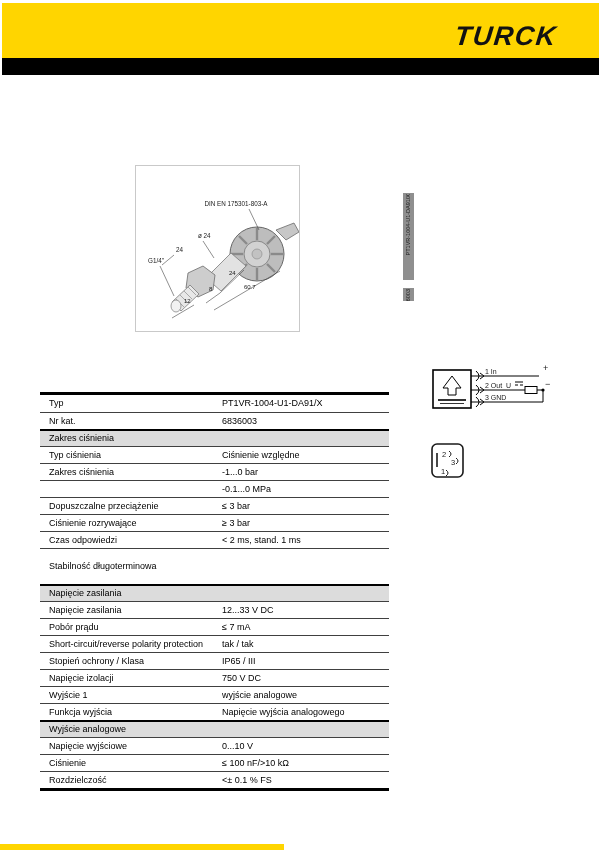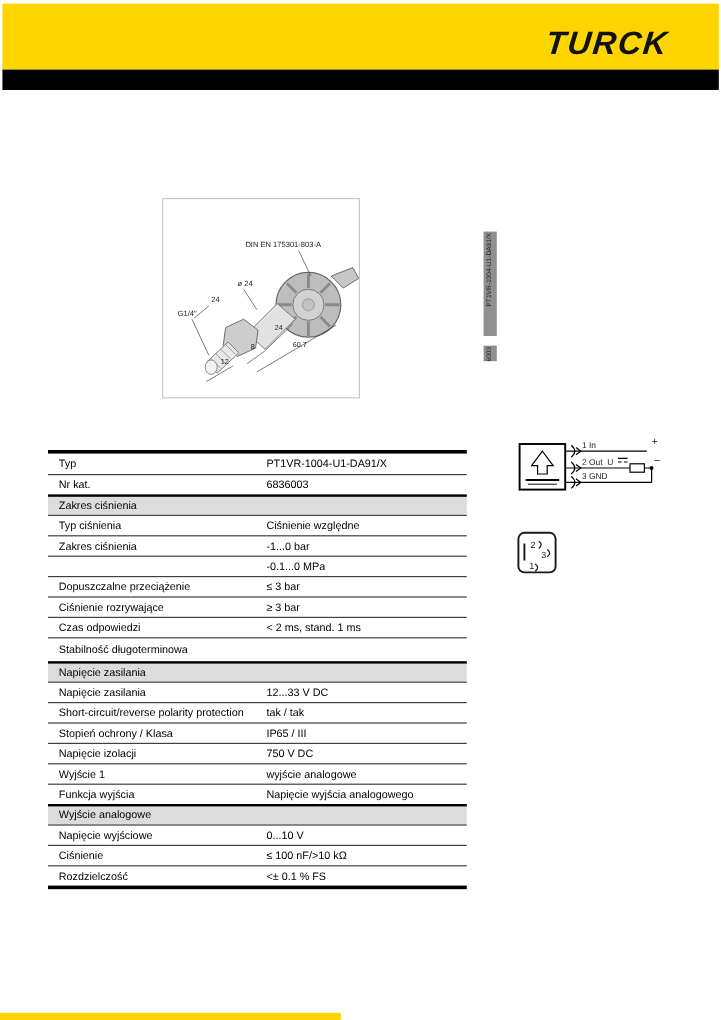--- a/index.html
+++ b/index.html
@@ -21,25 +21,25 @@
   .vbar1{top:193px;height:87px;}
   .vbar2{top:288px;height:13px;}
   .vbar span{display:block;writing-mode:vertical-rl;transform:rotate(180deg);
              font-size:5.5px;line-height:11px;color:#1c1c1c;white-space:nowrap;padding:1px 0;}
 
   
   .wiring{position:absolute;left:425px;top:358px;}
   .pinface{position:absolute;left:426px;top:436px;}
 
   
-  .spec{position:absolute;left:40px;top:375px;width:349px;
+  .spec{position:absolute;left:40px;top:392px;width:349px;
         border-top:3px solid #000;border-bottom:3px solid #000;font-size:9px;}
   .t-row{display:flex;align-items:center;height:17px;box-sizing:border-box;border-top:1px solid #404040;}
   .t-row:first-child{border-top:none;}
-  .t-row.tall{height:20px;}
+  .t-row.tall{height:36px;}
   .t-row.section{background:var(--section-gray,#DCDCDC);border-top:2px solid #000;}
   .cell{padding:0 0 0 9px;box-sizing:border-box;line-height:11px;}
   .cell.label{width:182px;flex:none;}
   .cell.value{flex:1;padding-left:0;padding-right:4px;}
 
   
   .footer-strip{position:absolute;left:0;top:844px;width:284px;height:6px;background:var(--brand-yellow,#FFD500);}
 
   svg text{font-family:"Liberation Sans",sans-serif;fill:#1a1a1a;}
 </style>
@@ -207,20 +207,24 @@
         <div class="cell label">Stabilność długoterminowa</div>
       </div>
       <div class="t-row section">
         <div class="cell label">Napięcie zasilania</div>
       </div>
       <div class="t-row">
         <div class="cell label">Napięcie zasilania</div>
         <div class="cell value">12...33  V DC</div>
       </div>
       <div class="t-row">
+        <div class="cell label">Pobór prądu</div>
+        <div class="cell value">≤ 7 mA</div>
+      </div>
+      <div class="t-row">
         <div class="cell label">Short-circuit/reverse polarity protection</div>
         <div class="cell value">tak / tak</div>
       </div>
       <div class="t-row">
         <div class="cell label">Stopień ochrony / Klasa</div>
         <div class="cell value">IP65 / III</div>
       </div>
       <div class="t-row">
         <div class="cell label">Napięcie izolacji</div>
         <div class="cell value">750  V DC</div>

